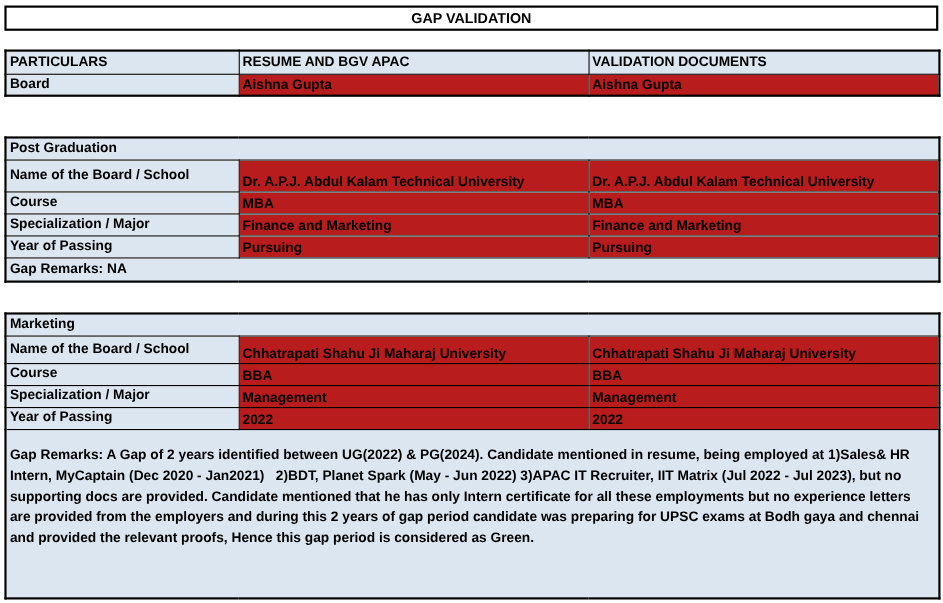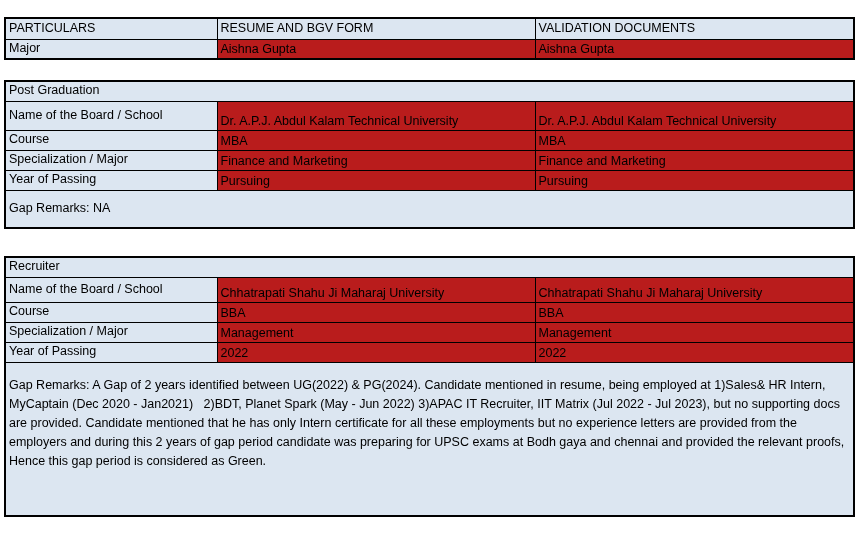--- a/index.html
+++ b/index.html
@@ -34,25 +34,25 @@
     width: 849px;
     margin-left: 4px;
     border: 2px solid #000000;
   }
   table.grid td, table.grid th {
     border: 1px solid #000000;
     padding: 0 3px 2px 3px;
     overflow: hidden;
     white-space: nowrap;
     text-align: left;
-    font-weight: 400;
+    font-weight: 700;
     font-size: 12.5px;
   }
   .t1 { margin-top: 17px; }
-  .t2 { margin-top: 20px; padding-left: 47px; }
+  .t2 { margin-top: 36px; padding-left: 47px; }
   .t3 { margin-top: 27px; }
   col.c1 { width: 212px; }
   col.c2 { width: 318px; }
   col.c3 { width: 319px; }
   .hdr {
     background: #DCE6F1;
     font-weight: 700;
     font-size: 13px;
     vertical-align: middle;
   }
@@ -79,45 +79,46 @@
     background: #DCE6F1;
     font-weight: 700;
     vertical-align: top !important;
     white-space: pre-wrap !important;
     line-height: 19px;
     padding-top: 13px !important;
     padding-right: 8px !important;
   }
   tr.r20 { height: 20px; }
   tr.r21 { height: 21px; }
-  tr.r26 { height: 38px; }
+  tr.r26 { height: 22px; }
   tr.r29 { height: 29px; }
   tr.r25 { height: 25px; }
   tr.rtall { height: 154px; }
 </style>
 </head>
 <body>
 
 <div class="sheet">
 
+  <div class="title-bar">GAP VALIDATION</div>
 
   <table class="grid t1">
     <colgroup>
         <col class="c1">
         <col class="c2">
         <col class="c3">
       </colgroup>
     <tbody>
         <tr class="r21">
       <td class="hdr">PARTICULARS</td>
-      <td class="hdr">RESUME AND BGV FORM</td>
+      <td class="hdr">RESUME AND BGV APAC</td>
       <td class="hdr">VALIDATION DOCUMENTS</td>
     </tr>
     <tr class="r20">
-      <td class="label-cell">Major</td>
+      <td class="label-cell">Board</td>
       <td class="value-cell">Aishna Gupta</td>
       <td class="value-cell">Aishna Gupta</td>
     </tr>
   </tbody>
     </table>
 
   <table class="grid t2">
     <colgroup>
         <col class="c1">
         <col class="c2">
@@ -154,21 +155,21 @@
     </table>
 
   <table class="grid t3">
     <colgroup>
         <col class="c1">
         <col class="c2">
         <col class="c3">
       </colgroup>
     <tbody>
         <tr class="r20">
-      <td class="section-header" colspan="3">Recruiter</td>
+      <td class="section-header" colspan="3">Marketing</td>
     </tr>
     <tr class="r25">
       <td class="label-cell">Name of the Board / School</td>
       <td class="value-cell">Chhatrapati Shahu Ji Maharaj University</td>
       <td class="value-cell">Chhatrapati Shahu Ji Maharaj University</td>
     </tr>
     <tr class="r20">
       <td class="label-cell">Course</td>
       <td class="value-cell">BBA</td>
       <td class="value-cell">BBA</td>

